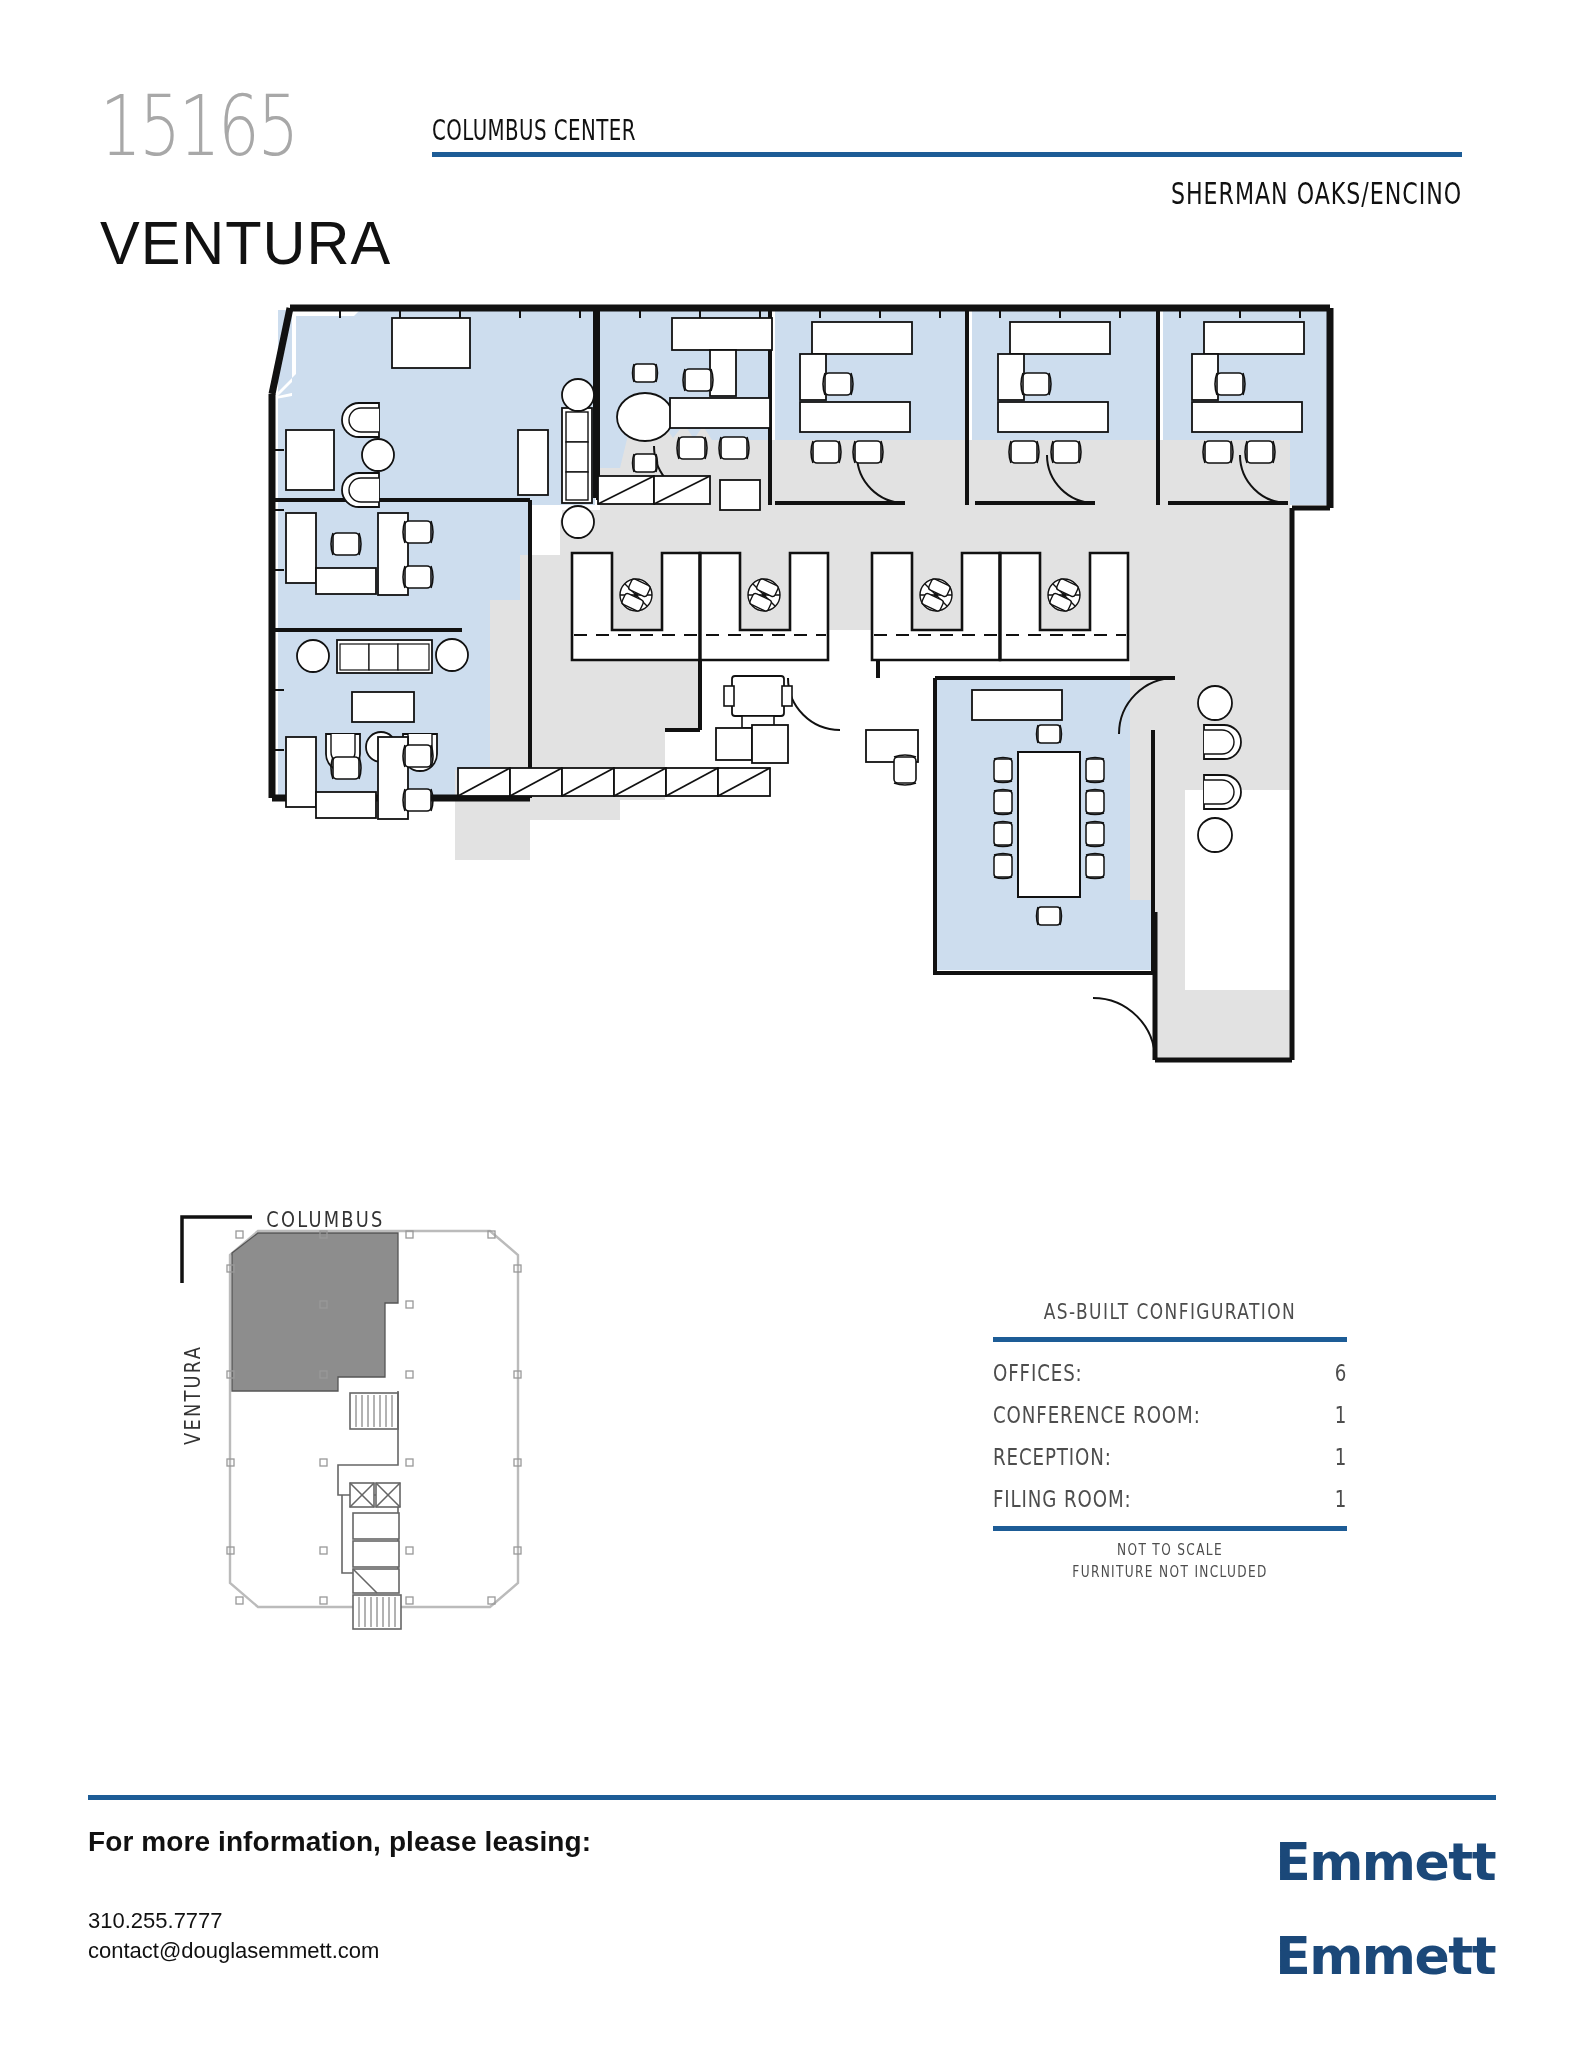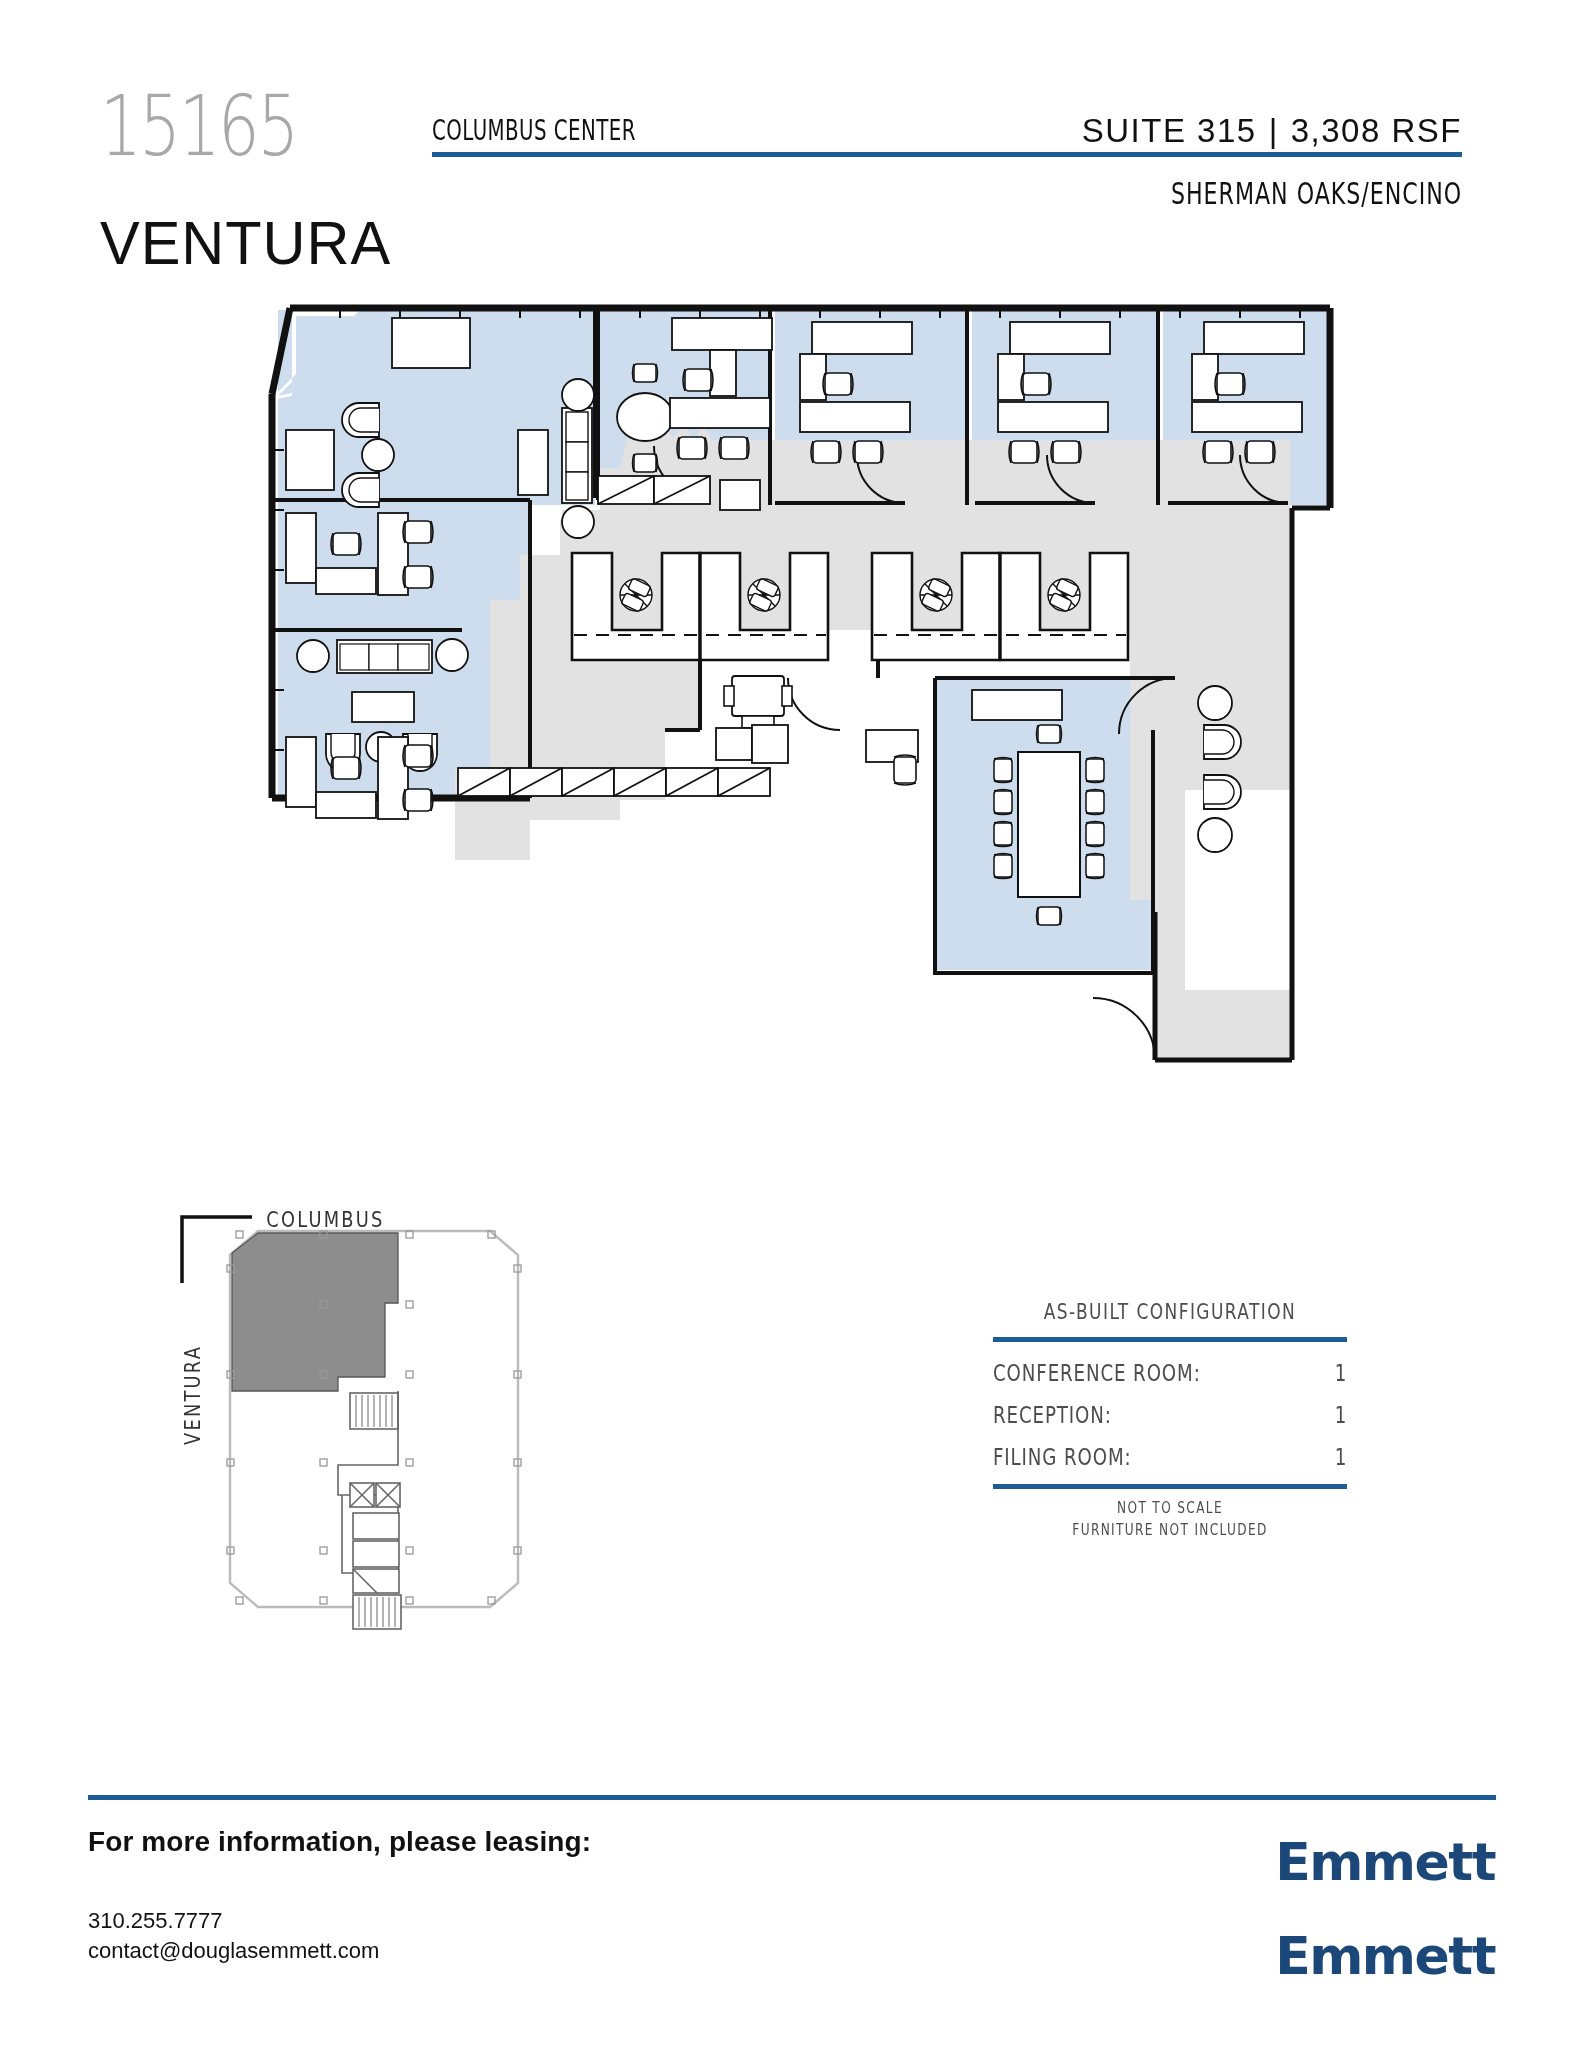--- a/index.html
+++ b/index.html
@@ -210,23 +210,20 @@
 </head>
 <body>
 
 <div class="header">
   <div class="addr-number">15165</div>
   <div class="addr-street">VENTURA</div>
 
   <div class="bldg-name">COLUMBUS CENTER</div>
   <div class="rule-left"></div>
 
-  <div class="suite-line">
-    <span>SUITE 315</span><span class="bar">|</span><span>3,308 RSF</span>
-  </div>
 
   <div class="submarket">SHERMAN OAKS/ENCINO</div>
 </div>
 
 <div class="plan-wrap">
 <svg class="plan-svg" width="1583" height="840" viewBox="0 0 1583 840" xmlns="http://www.w3.org/2000/svg">
   <defs>
     <g id="taskchair">
       <rect x="-13" y="-11" width="26" height="22" rx="4" fill="#fff" stroke="#111" stroke-width="1.6"></rect>
       <path d="M-13,-11 q-4,11 0,22" fill="none" stroke="#111" stroke-width="1.6"></path>
@@ -708,20 +705,24 @@
         <rect x="318" y="402" width="7" height="7"></rect>
   </g>
 </svg>
 </div>
 
 <div class="config">
   <div class="config-title">AS-BUILT CONFIGURATION</div>
   <div class="config-rule"></div>
   <div class="config-rows">
     <div class="config-row">
+      <span class="lbl">OFFICES:</span>
+      <span class="val">6</span>
+    </div>
+    <div class="config-row">
       <span class="lbl">CONFERENCE ROOM:</span>
       <span class="val">1</span>
     </div>
     <div class="config-row">
       <span class="lbl">RECEPTION:</span>
       <span class="val">1</span>
     </div>
     <div class="config-row">
       <span class="lbl">FILING ROOM:</span>
       <span class="val">1</span>

